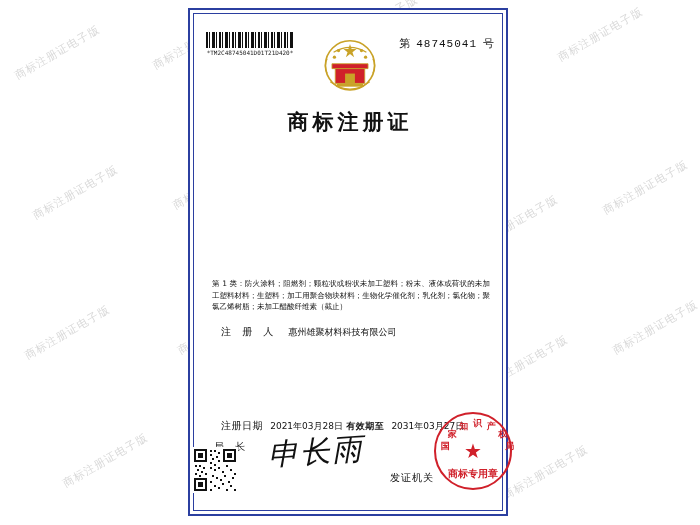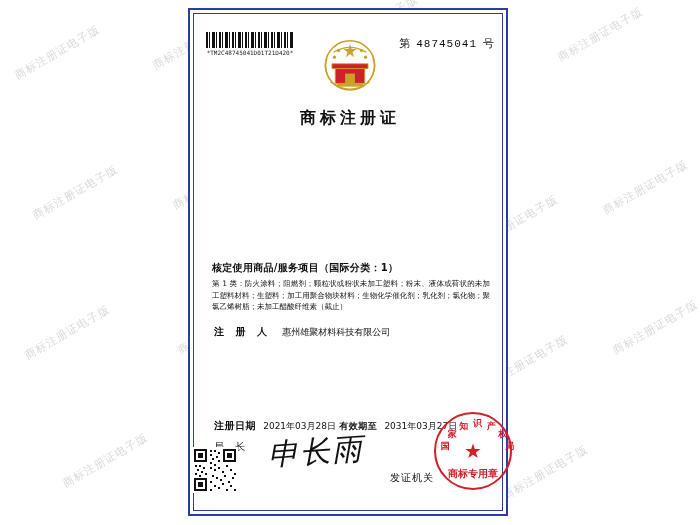--- a/index.html
+++ b/index.html
@@ -106,21 +106,21 @@
   }
 
   
   .cert-title {
     position: absolute;
     left: 0;
     right: 0;
     top: 108px;
     text-align: center;
     font-family: "DejaVu Serif", "Liberation Serif", serif;
-    font-size: 16px;
+    font-size: 21px;
     font-weight: bold;
     color: #111;
     letter-spacing: 4px;
   }
 
   
   .mark-name {
     position: absolute;
     left: 0;
     right: 0;
@@ -154,22 +154,23 @@
     text-align: justify;
   }
 
   .field {
     position: absolute;
     font-size: 10px;
     color: #111;
     white-space: nowrap;
   }
   .field .label {
-    font-weight: bold;
+    font-weight: normal;
     letter-spacing: 4px;
+    margin-left: 7px;
   }
   .field .value {
     font-size: 9px;
     margin-left: 8px;
     letter-spacing: 0px;
   }
 
   .registrant { left: 214px; top: 325px; }
   .address    { left: 214px; top: 364px; }
   .address .label { letter-spacing: 0.5px; }
@@ -315,21 +316,20 @@
         <circle cx="64" cy="30" r="2"></circle>
         <circle cx="31" cy="38" r="2"></circle>
         <circle cx="69" cy="38" r="2"></circle>
       </g>
     </svg>
   </div>
 
   <div class="cert-title">商标注册证</div>
 
 
-  <div class="goods-head">核定使用商品/服务项目（国际分类：1）</div>
   <div class="goods-body">第 1 类：防火涂料；阻燃剂；颗粒状或粉状未加工塑料；粉末、液体或荷状的未加工塑料材料；生塑料；加工用聚合物块材料；生物化学催化剂；乳化剂；氯化物；聚氯乙烯树脂；未加工醋酸纤维素（截止）</div>
 
   <div class="field registrant">
     <span class="label">注 册 人</span>
     <span class="value">惠州雄聚材料科技有限公司</span>
   </div>
 
 
   <div class="field dates">
     <span class="label">注册日期</span>

